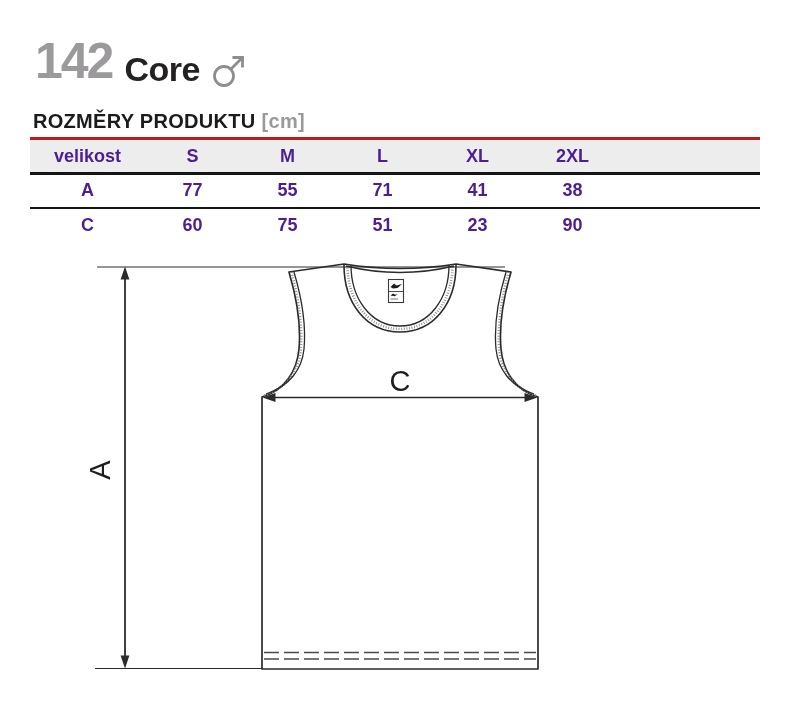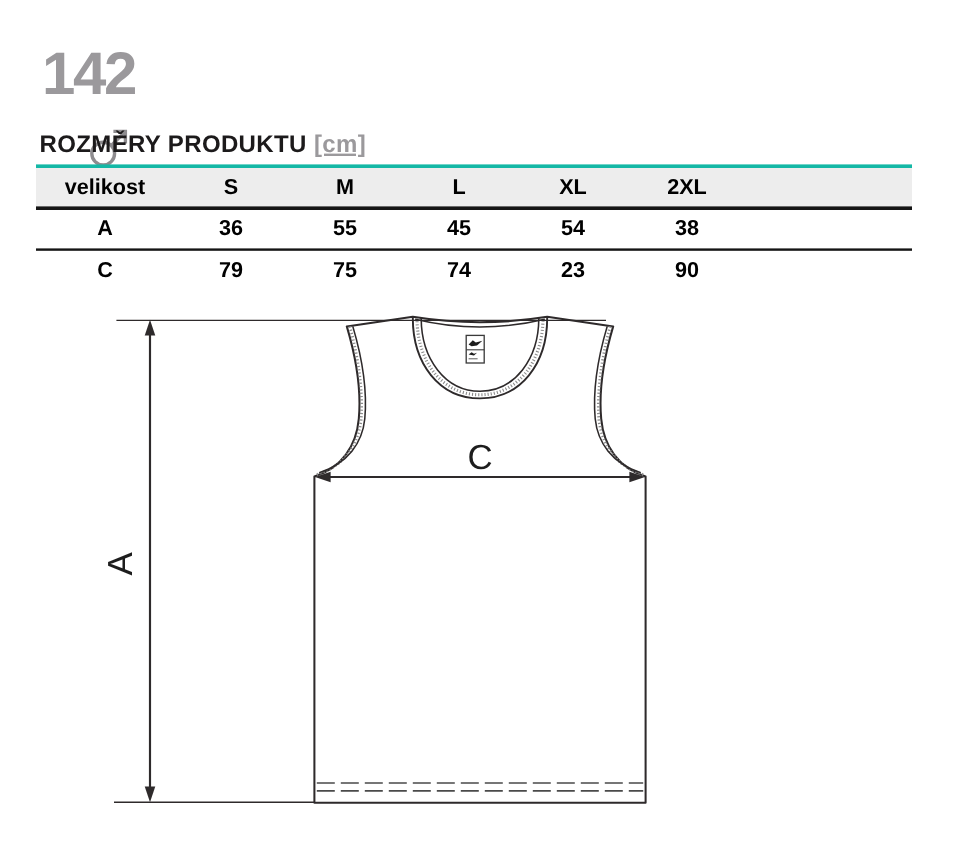--- a/index.html
+++ b/index.html
@@ -5,64 +5,65 @@
   * { margin:0; padding:0; box-sizing:border-box; }
   html,body { background:#ffffff; }
   .page {
     position:relative; width:796px; height:702px; background:#ffffff;
     font-family:"Liberation Sans", sans-serif; overflow:hidden;
   }
 
   
   .brand {
     position:absolute; left:35px; top:36px;
-    display:flex; align-items:flex-end; gap:12px;flex-direction:column;
+    display:flex; align-items:flex-end; gap:12px;
   }
   .brand .num {
     font-size:50px; font-weight:bold; line-height:1;
     color:#9b999c; letter-spacing:-2px;
   }
   .brand .name {
     font-size:34px; font-weight:bold; line-height:1;
     color:#242122; letter-spacing:-0.5px;
   }
   .brand .male-svg { align-self:flex-end; position:relative; top:3px; }
 
   
   .section-title {
     position:absolute; left:33px; top:110px;
     font-size:20px; font-weight:bold; color:#1c1a1b; letter-spacing:0.3px;
   }
-  .section-title .unit { color:#9b999c; margin-left:6px;text-decoration:underline; }
+  .section-title .unit { color:#9b999c; margin-left:6px; }
 
   
   table.size-table {
     position:absolute; left:30px; top:137px; width:730px;
     border-collapse:collapse; table-layout:fixed;
-    border-top:3px solid #14b8a6;
-    font-size:18px; font-weight:bold; color:#000000;
+    border-top:3px solid #b91c1c;
+    font-size:18px; font-weight:bold; color:#4c1d95;
   }
   table.size-table th, table.size-table td {
     text-align:center; vertical-align:middle; padding:0; font-weight:bold;
   }
   table.size-table thead tr { background:#ededed; border-bottom:3px solid #151515; height:35px; }
   table.size-table tbody tr { height:34px; }
   table.size-table tbody tr:first-child { border-bottom:2px solid #151515; }
 
   
   svg.diagram { position:absolute; left:0; top:0; }
   .dim-label { font-family:"Liberation Sans", sans-serif; font-size:29px; fill:#1d1d1d; }
 </style>
 </head>
 <body>
 
 <div class="page">
 
   <div class="brand">
     <span class="num">142</span>
+    <span class="name">Core</span>
     <svg class="male-svg" width="38" height="40" viewBox="0 0 38 40">
       <circle cx="12" cy="27" r="9.5" fill="none" stroke="#8e8c8f" stroke-width="2.8"></circle>
       <line x1="19" y1="20" x2="29.5" y2="9.5" stroke="#8e8c8f" stroke-width="2.8"></line>
       <polyline points="20.5,8.5 30.5,8.5 30.5,18.5" fill="none" stroke="#8e8c8f" stroke-width="2.8"></polyline>
     </svg>
   </div>
 
   <div class="section-title">
     <span>ROZMĚRY PRODUKTU</span><span class="unit">[cm]</span>
   </div>
@@ -84,32 +85,32 @@
         <th>M</th>
         <th>L</th>
         <th>XL</th>
         <th>2XL</th>
         <th></th>
       </tr>
     </thead>
     <tbody>
       <tr>
         <td>A</td>
-        <td>36</td>
+        <td>77</td>
         <td>55</td>
-        <td>45</td>
-        <td>54</td>
+        <td>71</td>
+        <td>41</td>
         <td>38</td>
         <td></td>
       </tr>
       <tr>
         <td>C</td>
-        <td>79</td>
+        <td>60</td>
         <td>75</td>
-        <td>74</td>
+        <td>51</td>
         <td>23</td>
         <td>90</td>
         <td></td>
       </tr>
     </tbody>
   </table>
 
   <svg class="diagram" width="796" height="702" viewBox="0 0 796 702">
 
     <g>

